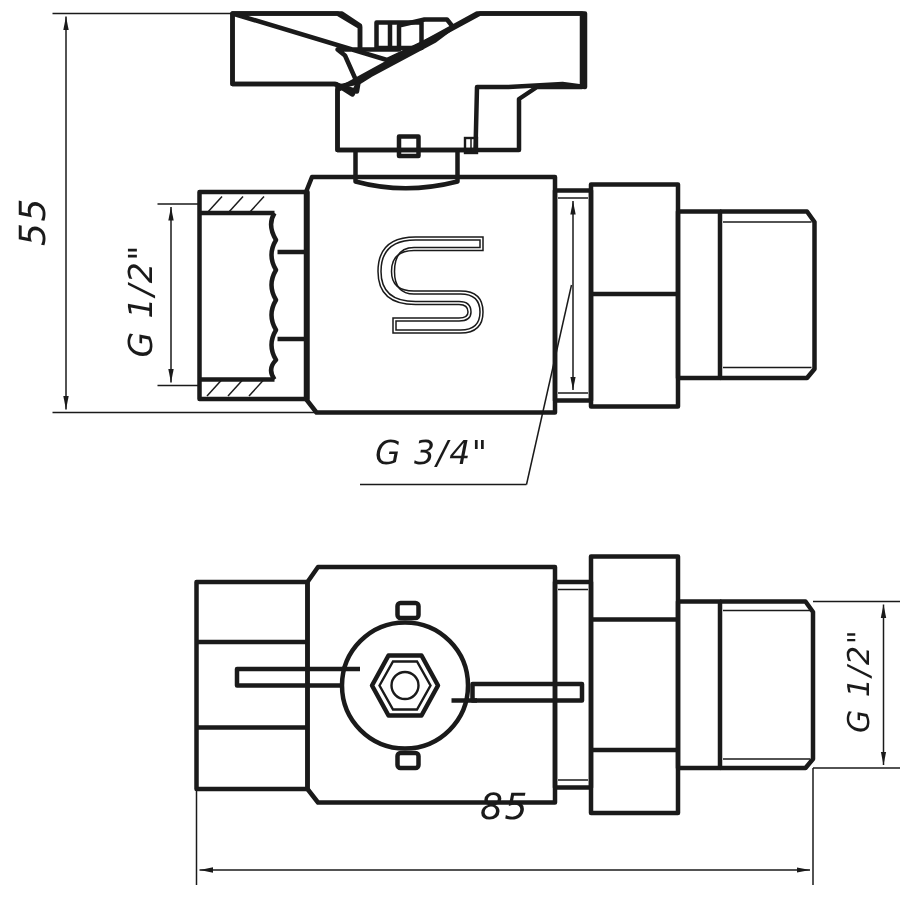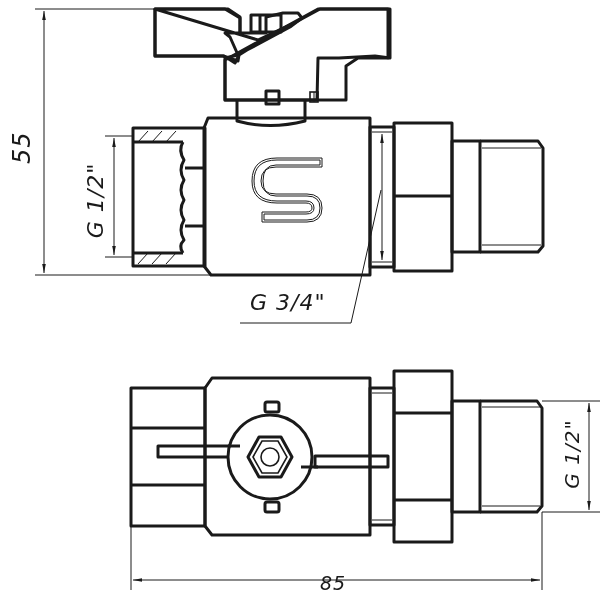--- a/index.html
+++ b/index.html
@@ -150,15 +150,15 @@
       <line class="t" x1="542" y1="512" x2="542" y2="590"></line>
       <line class="t" x1="133" y1="580" x2="540" y2="580" marker-start="url(#arr)" marker-end="url(#arr)"></line>
     </g>
   </g>
 </svg>
 
 <div class="lbl" style="left:2px; top:130px; width:40px; font-size:24px; transform:rotate(-90deg);">55</div>
 <div class="lbl" style="left:50px; top:188px; width:90px; text-align:center; font-size:22px; transform:rotate(-90deg);">G 1/2"</div>
 <div class="lbl" style="left:250px; top:290px; font-size:22px;">G 3/4"</div>
 <div class="lbl" style="left:527px; top:442px; width:90px; text-align:center; font-size:20px; transform:rotate(-90deg);">G 1/2"</div>
-<div class="lbl" style="left:320px; top:572px; font-size:19px;">85</div>
+<div class="lbl" style="left:320px; top:524px; font-size:24px;">85</div>
 
 </div>
 
 </body></html>

